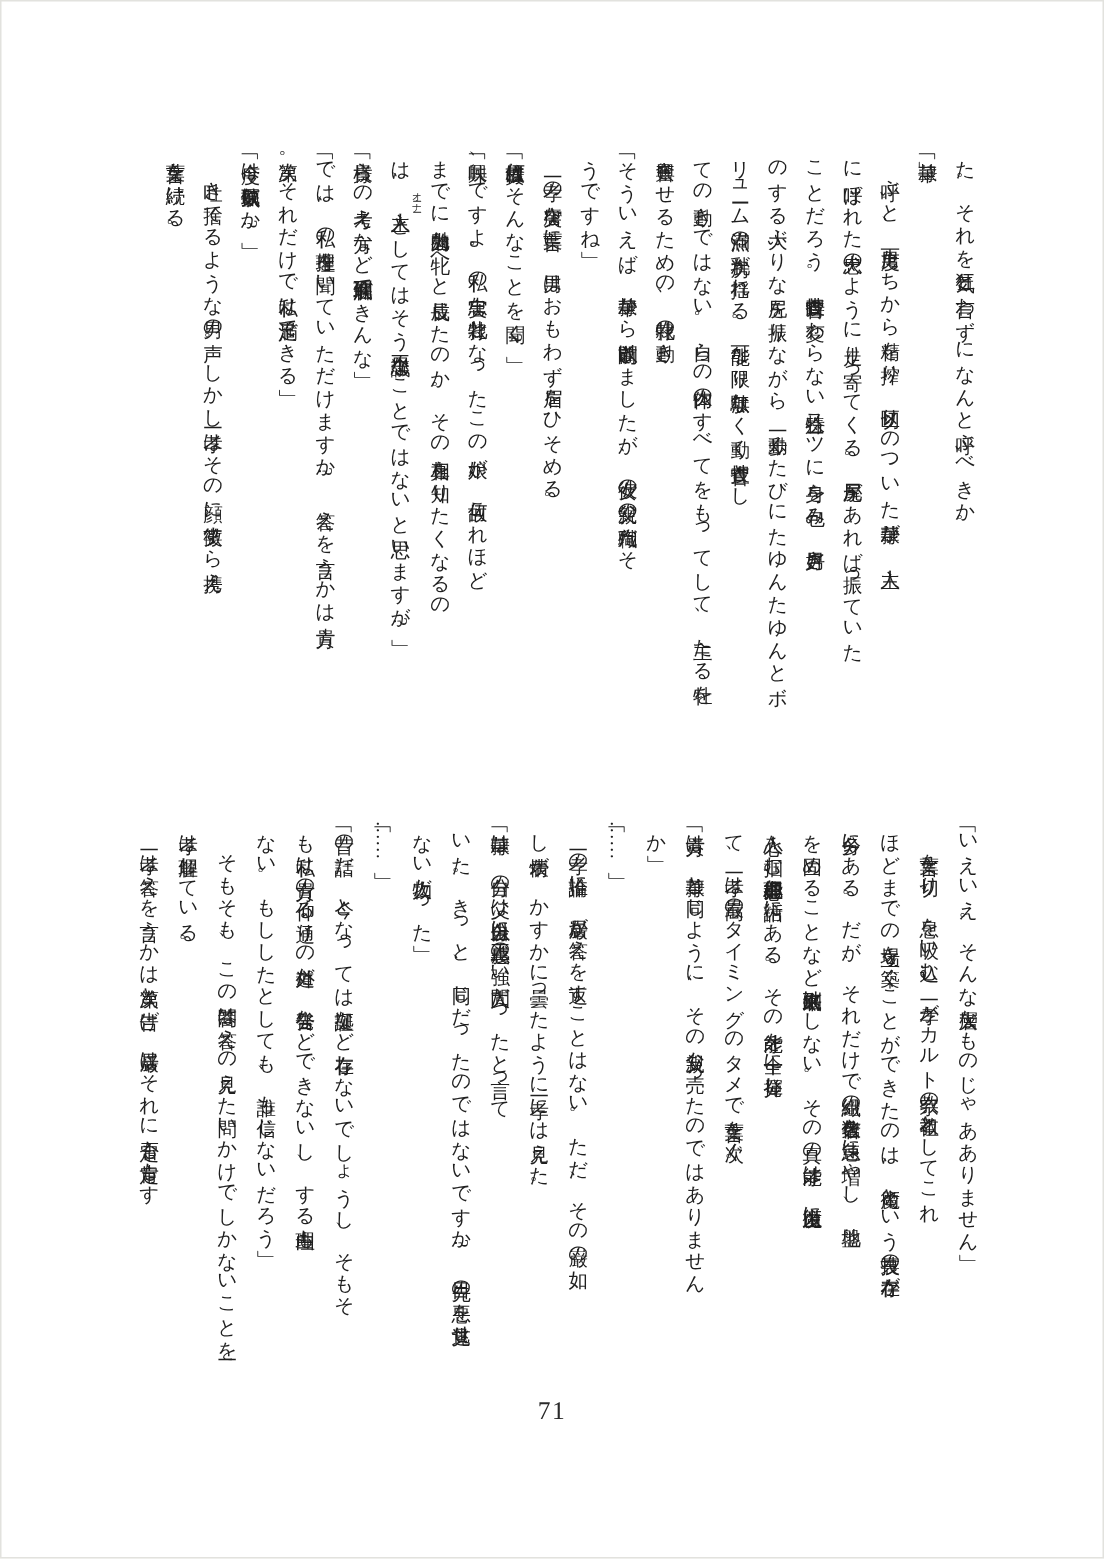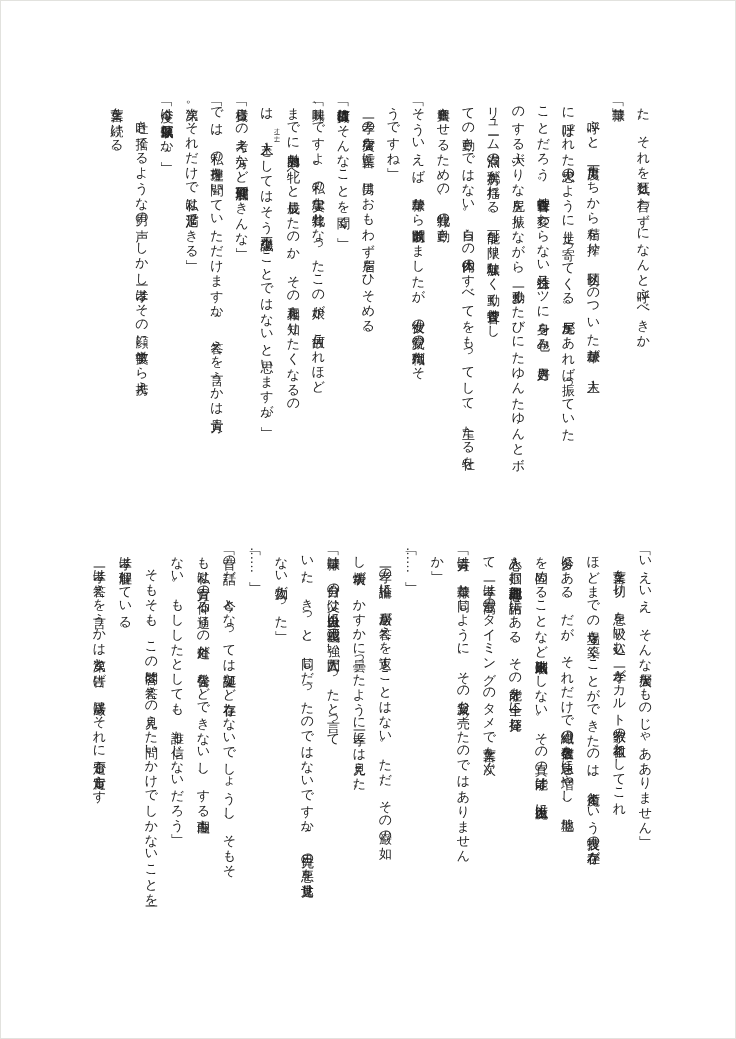--- a/index.html
+++ b/index.html
@@ -103,13 +103,14 @@
       <p class="line">いた。きっと、同じだったのではないですか?　目先の悪を見逃せ</p>
       <p class="line">ない人物だった」</p>
       <p class="line">「……」</p>
       <p class="line">「昔の話だ。今となっては証拠など存在しないでしょうし、そもそ</p>
       <p class="line">も私は貴方の仰る通りの外道だ。告発などできないし、する理由も</p>
       <p class="line">ない。もししたとしても、誰も信じないだろう」</p>
       <p class="line">　そもそも、この問答は答えの見えた問いかけでしかないことを一</p>
       <p class="line">孝は理解している。</p>
       <p class="line">　一孝は答えを言うかは次第と告げ、巌居はそれに否定も肯定もす</p>
     </section>
+  <div class="page-number">71</div>
 </div>
 
 </body></html>

